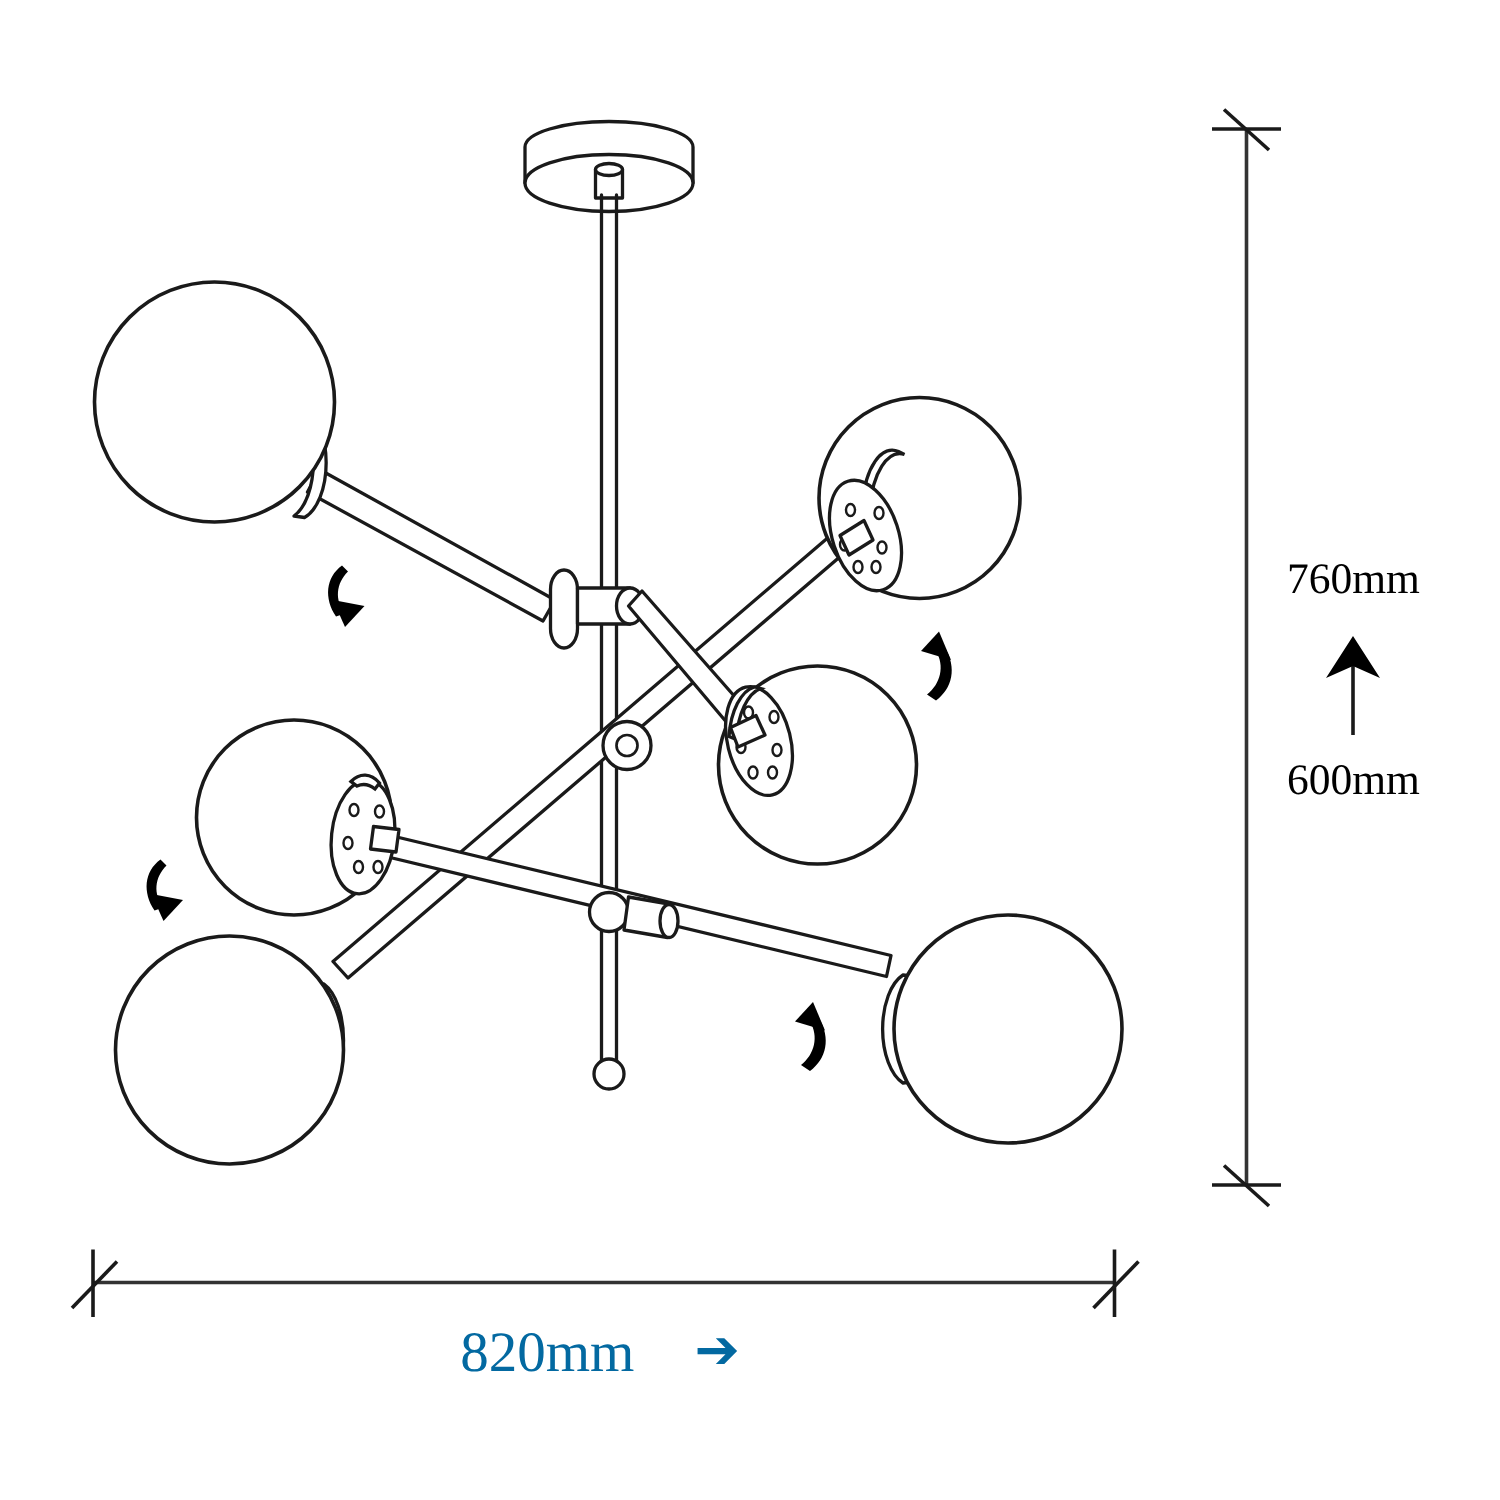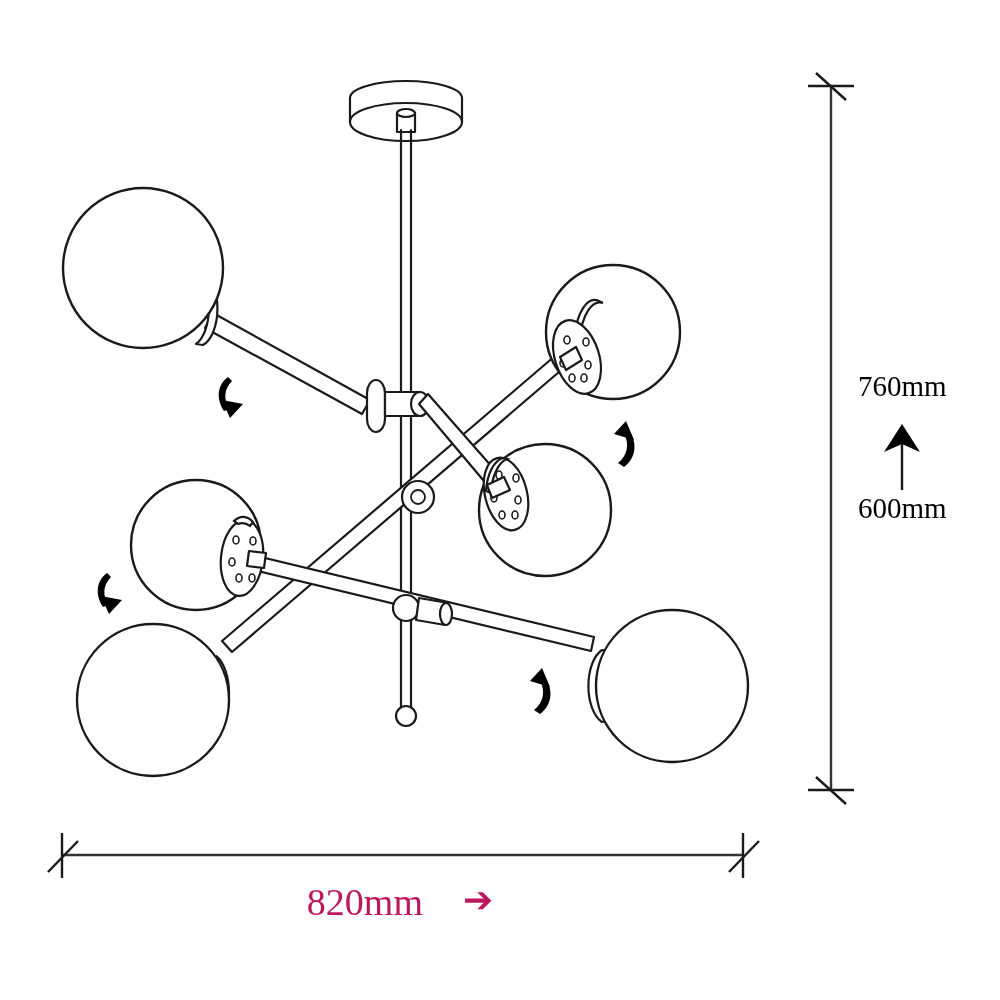--- a/index.html
+++ b/index.html
@@ -34,34 +34,34 @@
     font-weight: 400;
     letter-spacing: 0px;
   }
   #label-height-max {
     left: 858px;
     top: 370px;
     font-size: 29px;
   }
   #label-height-min {
     left: 858px;
-    top: 492px;
+    top: 504px;
     font-size: 29px;
   }
   #label-width-row {
     position: absolute;
     left: 60px;
     top: 880px;
     width: 680px;
     display: flex;
     align-items: center;
     justify-content: center;
     gap: 40px;
     font-size: 38px;
-    color: #be185d;
+    color: #0369a1;
   }
   #label-width-row .arrow-glyph {
     display: inline-block;
     font-size: 36px;
     line-height: 1;
     transform: translateY(-2px);
   }
 </style>
 </head>
 <body>

